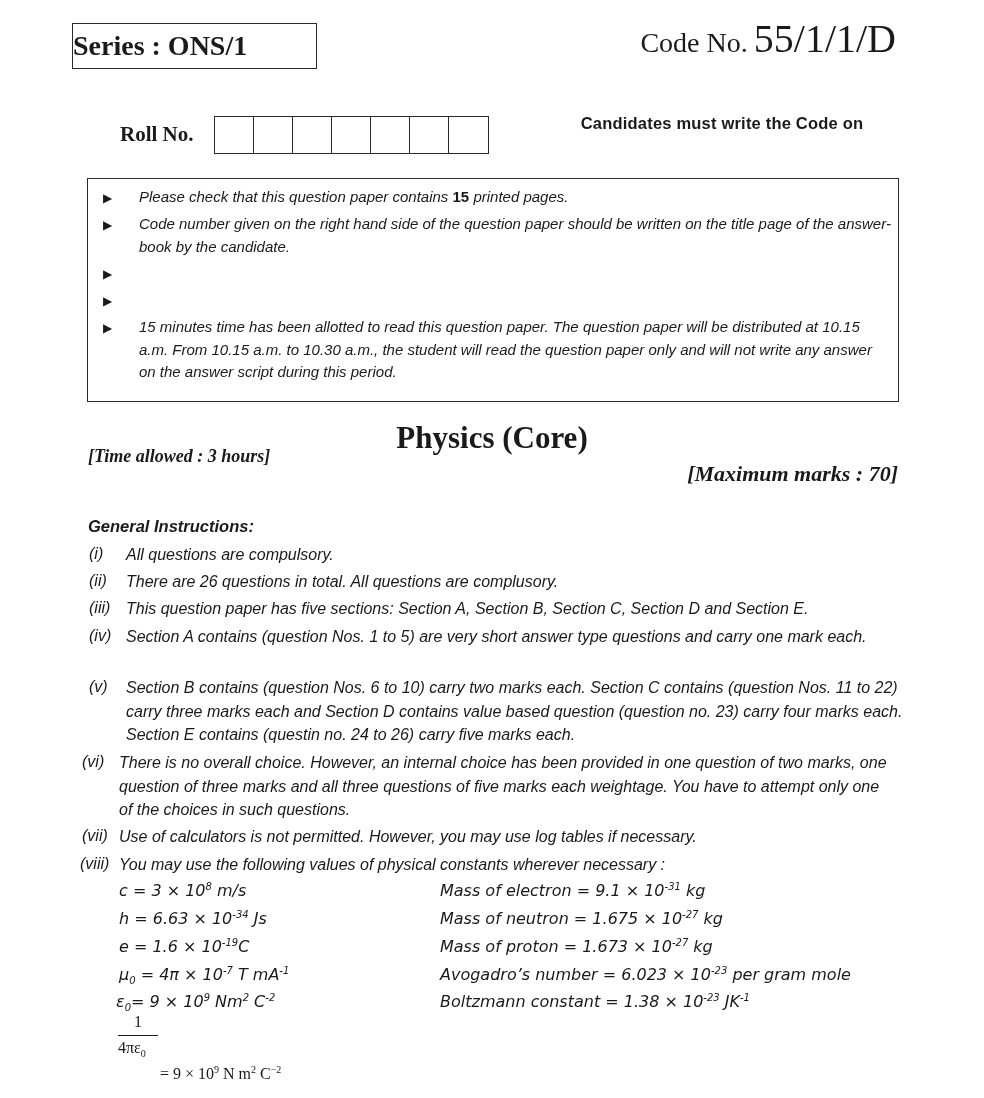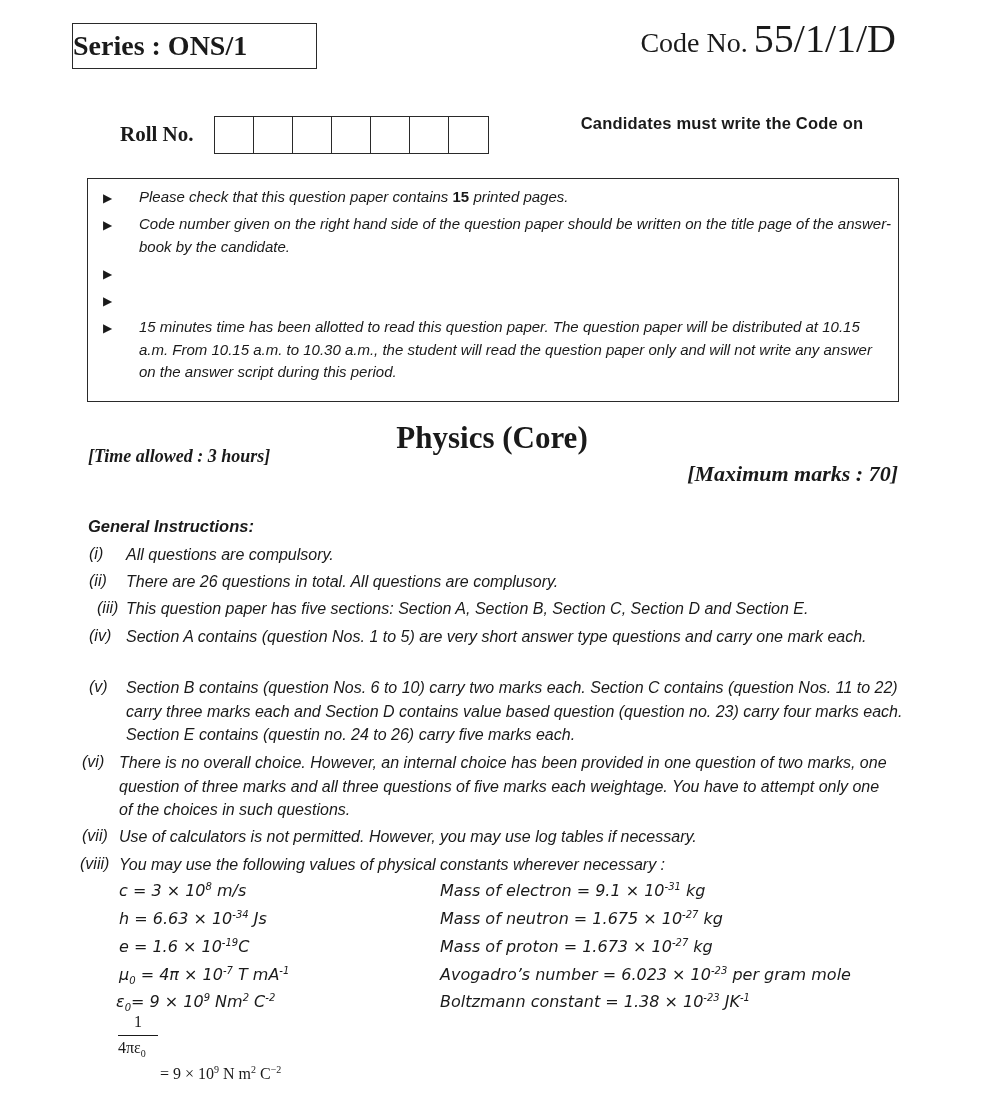--- a/index.html
+++ b/index.html
@@ -98,21 +98,21 @@
 <div id="max-marks" class="abs serif">[Maximum marks : 70]</div>
 
 <div id="gi-heading" class="abs bk">General Instructions:</div>
 
 <span class="gi-num bk" style="left:89px; top:545px">(i)</span>
 <div class="gi-text bk" style="top:543px">All questions are compulsory.</div>
 
 <span class="gi-num bk" style="left:89px; top:572px">(ii)</span>
 <div class="gi-text bk" style="top:570px">There are 26 questions in total. All questions are complusory.</div>
 
-<span class="gi-num bk" style="left:97px; top:599px">(iii)</span>
+<span class="gi-num bk" style="left:89px; top:599px">(iii)</span>
 <div class="gi-text bk" style="top:597px">This question paper has five sections: Section A, Section B, Section C, Section D and Section E.</div>
 
 <span class="gi-num bk" style="left:89px; top:627px">(iv)</span>
 <div class="gi-text bk" style="top:625px; width:760px">Section A contains (question Nos. 1 to 5) are very short answer type questions and carry one mark each.</div>
 
 <span class="gi-num bk" style="left:89px; top:678px">(v)</span>
 <div class="gi-text bk" style="top:676px; width:780px">Section B contains (question Nos. 6 to 10) carry two marks each. Section C contains (question Nos. 11 to 22) carry three marks each and Section D contains value based question (question no. 23) carry four marks each. Section E contains (questin no. 24 to 26) carry five marks each.</div>
 
 <span class="gi-num bk" style="left:82px; top:753px">(vi)</span>
 <div class="gi-text bk" style="left:119px; top:751px; width:775px">There is no overall choice. However, an internal choice has been provided in one question of two marks, one question of three marks and all three questions of five marks each weightage. You have to attempt only one of the choices in such questions.</div>

